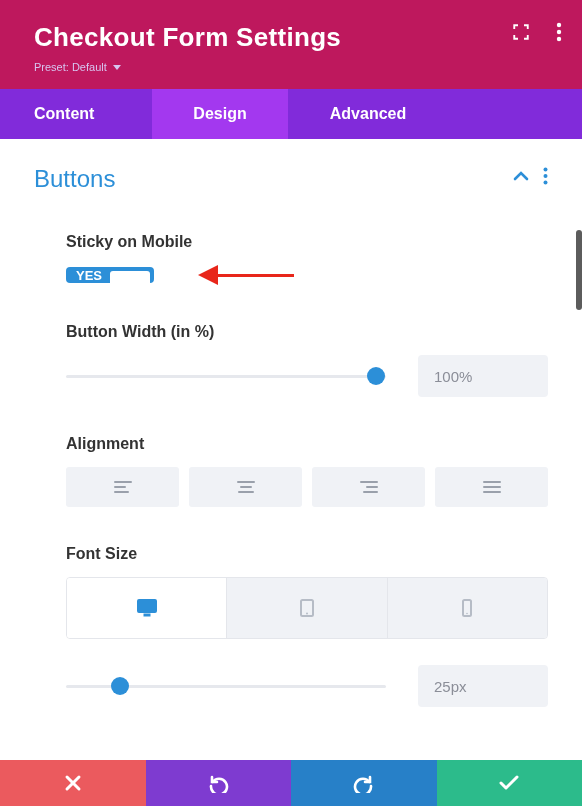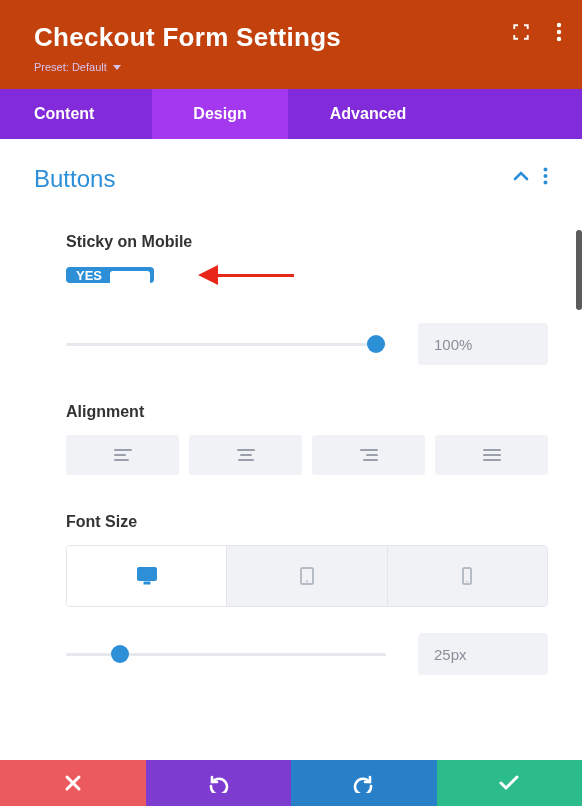--- a/index.html
+++ b/index.html
@@ -1,21 +1,21 @@
 <!DOCTYPE html>
 <html><head>
 <meta charset="utf-8">
 <style>
   * { box-sizing: border-box; margin: 0; padding: 0; }
   html, body { width: 582px; height: 806px; font-family: -apple-system, "Segoe UI", Helvetica, Arial, sans-serif; overflow: hidden; }
   body { position: relative; background: #fff; }
 
   
   .header {
-    background: #c2410c;
+    background: #be185d;
     color: #fff;
     padding: 22px 28px 16px 34px;
     position: relative;
   }
   .header-title { font-size: 26px; font-weight: 600; letter-spacing: 0.3px; }
   .header-subtitle { font-size: 11px; color: #d7c5f0; margin-top: 8px; display: flex; align-items: center; gap:6px; cursor:pointer;}
   .header-subtitle .caret {
     width:0;height:0;border-left:4px solid transparent;border-right:4px solid transparent;border-top:5px solid #d7c5f0;display:inline-block;
   }
   .header-icons { position: absolute; right: 20px; top: 22px; display:flex; gap:26px; align-items:center;}
@@ -165,20 +165,21 @@
         <span class="toggle-knob"></span>
       </div>
       <div class="arrow">
         <div class="arrow-head"></div>
         <div class="arrow-line"></div>
       </div>
     </div>
   </div>
 
   <div class="field-group">
+    <div class="field-label">Button Width (in %)</div>
     <div class="slider-row">
       <div class="slider">
         <div class="slider-track"></div>
         <div class="slider-thumb" style="left:94%;"></div>
       </div>
       <div class="slider-value">100%</div>
     </div>
   </div>
 
   <div class="field-group">

